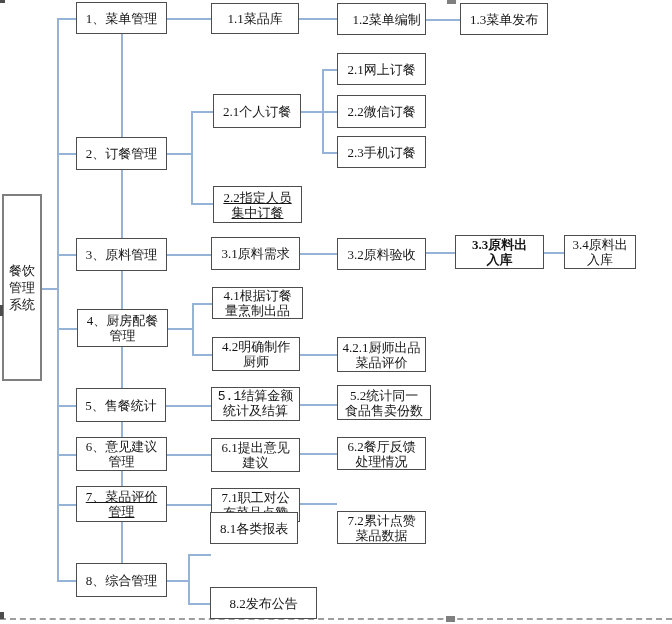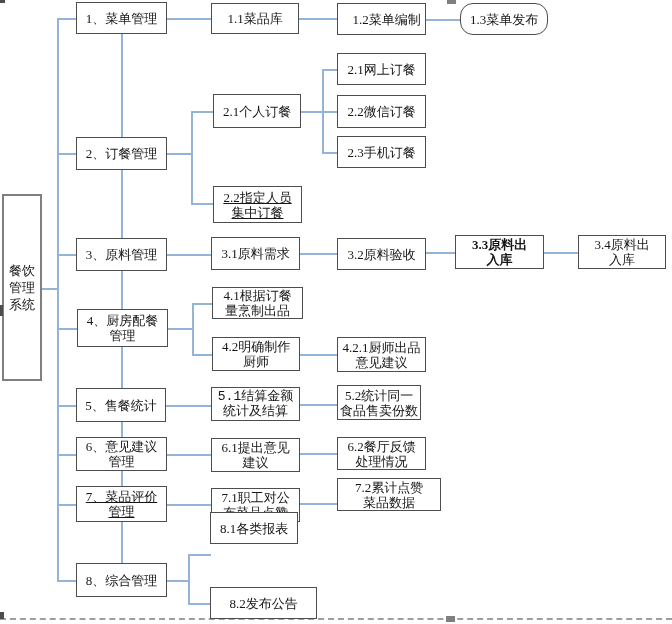--- a/index.html
+++ b/index.html
@@ -65,32 +65,32 @@
 布菜品点赞</div>
   <div class="box" style="left:210px;top:512px;width:88px;height:32px;">8.1各类报表</div>
   <div class="box" style="left:210px;top:587px;width:107px;height:32px;">8.2发布公告</div>
 
   <div class="box" style="left:337px;top:3px;width:89px;height:32px;padding-left:12px;">1.2菜单编制</div>
   <div class="box" style="left:337px;top:53px;width:89px;height:32px;">2.1网上订餐</div>
   <div class="box" style="left:337px;top:95px;width:89px;height:33px;">2.2微信订餐</div>
   <div class="box" style="left:337px;top:136px;width:89px;height:32px;">2.3手机订餐</div>
   <div class="box" style="left:337px;top:238px;width:89px;height:32px;">3.2原料验收</div>
   <div class="box" style="left:337px;top:337px;width:89px;height:35px;">4.2.1厨师出品
-意见建议</div>
-  <div class="box" style="left:337px;top:385px;width:84px;height:35px;">5.2统计同一
+菜品评价</div>
+  <div class="box" style="left:337px;top:385px;width:94px;height:35px;">5.2统计同一
 食品售卖份数</div>
   <div class="box" style="left:337px;top:437px;width:89px;height:33px;">6.2餐厅反馈
 处理情况</div>
-  <div class="box" style="left:337px;top:478px;width:104px;height:33px;">7.2累计点赞
+  <div class="box" style="left:337px;top:511px;width:89px;height:33px;">7.2累计点赞
 菜品数据</div>
 
-  <div class="box" style="left:460px;top:3px;width:88px;height:32px;border-radius:13px;">1.3菜单发布</div>
+  <div class="box" style="left:460px;top:3px;width:88px;height:32px;">1.3菜单发布</div>
   <div class="box" style="left:455px;top:235px;width:89px;height:34px;font-weight:bold;">3.3原料出
 入库</div>
-  <div class="box" style="left:578px;top:235px;width:88px;height:34px;">3.4原料出
+  <div class="box" style="left:564px;top:235px;width:72px;height:34px;">3.4原料出
 入库</div>
 
   <div class="vline" style="left:57px;top:18px;height:562px;"></div>
   <div class="hline" style="left:42px;top:288px;width:16px;"></div>
   <div class="hline" style="left:57px;top:18px;width:19px;"></div>
   <div class="hline" style="left:57px;top:153px;width:19px;"></div>
   <div class="hline" style="left:57px;top:254px;width:19px;"></div>
   <div class="hline" style="left:57px;top:328px;width:20px;"></div>
   <div class="hline" style="left:57px;top:405px;width:19px;"></div>
   <div class="hline" style="left:57px;top:454px;width:19px;"></div>

